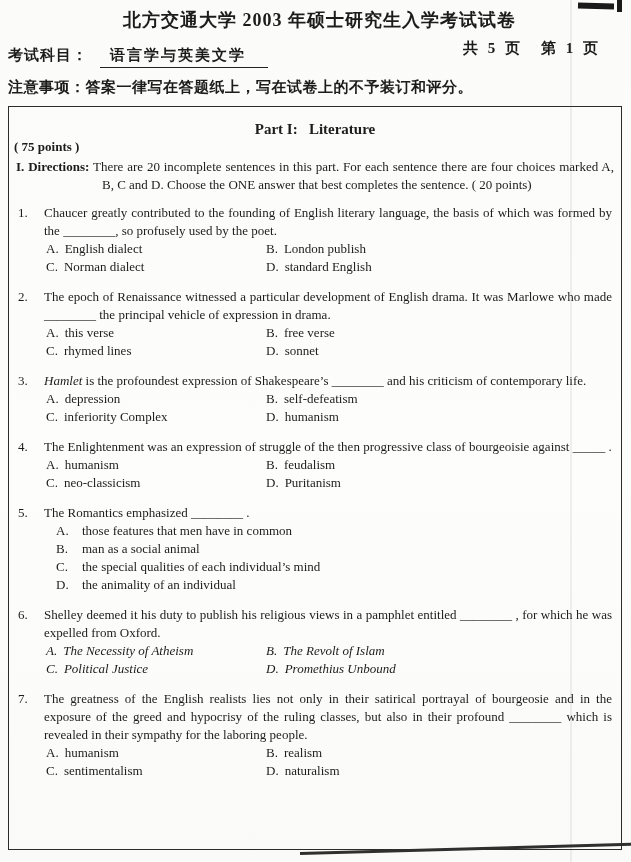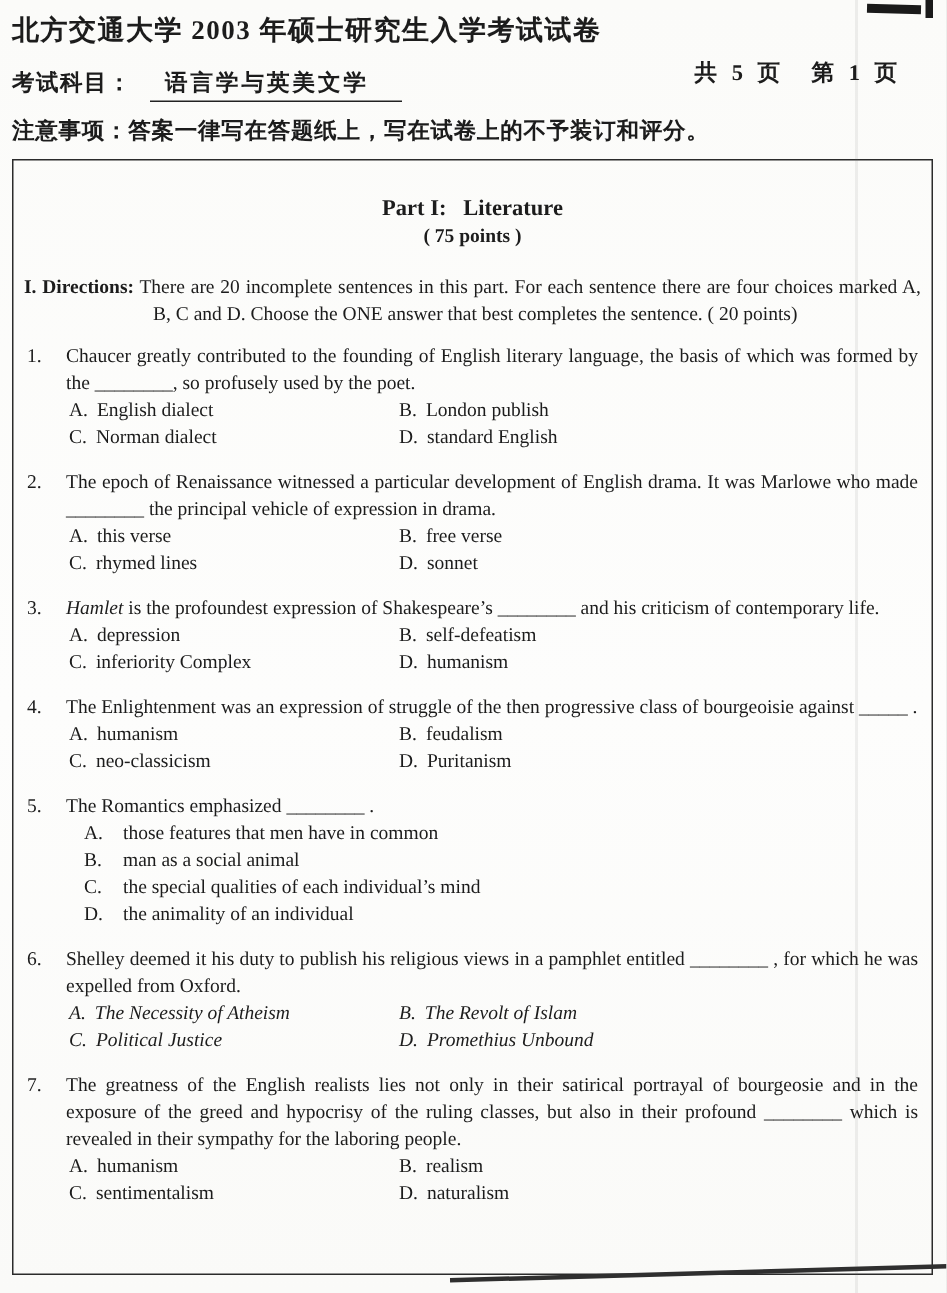--- a/index.html
+++ b/index.html
@@ -27,21 +27,21 @@
     position: absolute; left: 578px; top: 3px; width: 36px; height: 6px;
     background: #1a1a1a; transform: rotate(1.5deg);
   }
   .corner-nub {
     position: absolute; left: 617px; top: 0; width: 5px; height: 12px;
     background: #1a1a1a;
   }
   
   header { padding: 6px 0 0 8px; }
   .title {
-    text-align: left; font-size: 18px; font-weight: 700;
+    text-align: center; font-size: 18px; font-weight: 700;
     letter-spacing: 1px; margin: 2px 0 14px 0;
   }
   .subject-row {
     display: flex; align-items: baseline; font-size: 15px; font-weight: 600;
     margin-left: 0;
   }
   .subject-label { letter-spacing: 1px; text-align: right; }
   .subject-value {
     margin-left: 12px; padding: 0 22px 2px 10px;
     border-bottom: 1.6px solid #222; letter-spacing: 2px;
@@ -50,27 +50,27 @@
     margin-left: auto; margin-right: 30px; position: relative; top: -7px;
     letter-spacing: 3px; white-space: nowrap;
   }
   .notice {
     margin: 10px 0 9px 0; font-size: 15px; font-weight: 600; letter-spacing: 0.5px;
   }
   
   .exam-box {
     margin-left: 8px; width: 614px; height: 744px;
     border: 1.6px solid #2b2b2b;
-    padding: 22px 5px 0 5px;
+    padding: 12px 5px 0 5px;
   }
   .part-title {
     text-align: center; font-weight: 700; font-size: 15px; margin-top: 2px;
   }
   .part-points {
-    text-align: center; font-weight: 700; font-size: 13px; margin: 1px 0 17px 0;
+    font-weight: 700; font-size: 13px; margin: 1px 0 3px 0;
   }
   .directions {
     font-size: 13px; line-height: 18px; margin: 0 2px 10px 2px;
     padding-left: 86px; text-indent: -86px; text-align: justify;
   }
   .dir-label { font-weight: 700; }
   .dir-text { }
   
   .questions { font-size: 13px; line-height: 18px; }
   .question { display: flex; margin: 0 0 12px 4px; }

